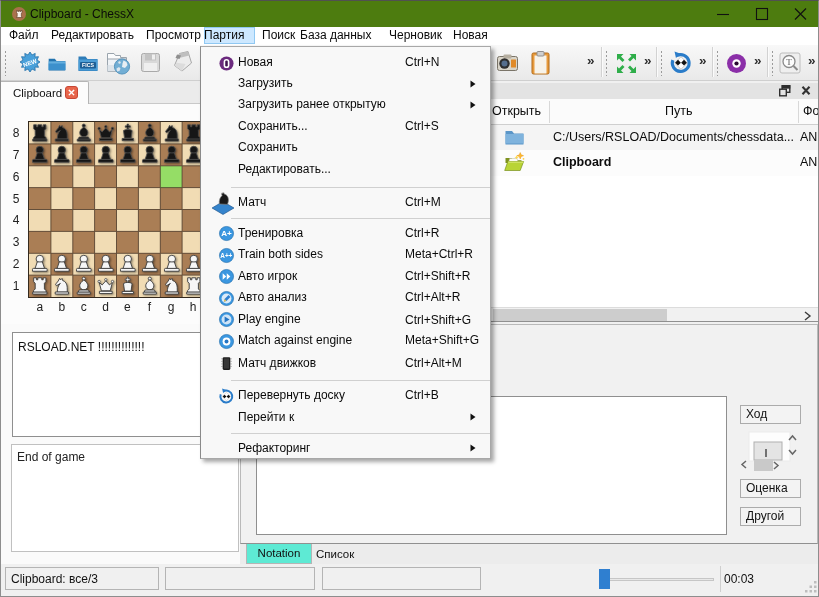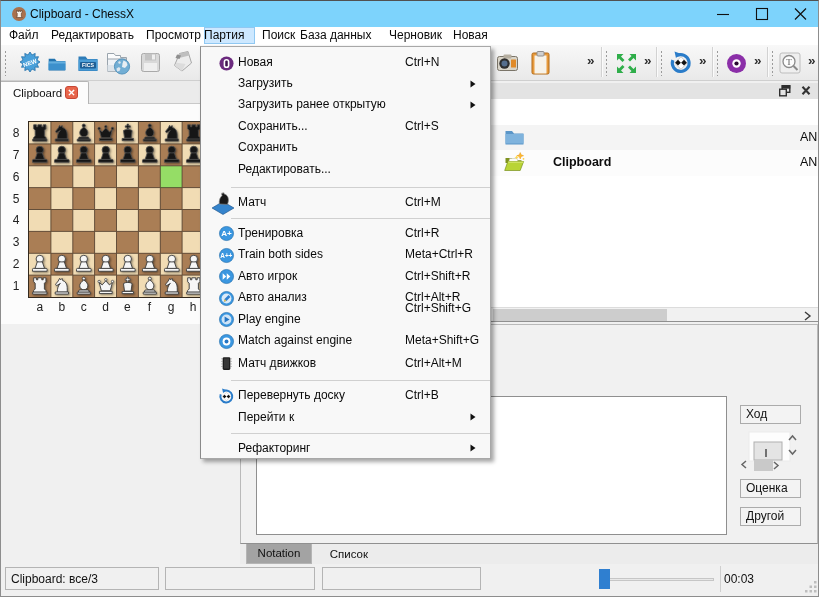--- a/index.html
+++ b/index.html
@@ -1,21 +1,21 @@
 <!DOCTYPE html>
 <html><head><meta charset="utf-8">
 <style>
 *{margin:0;padding:0;box-sizing:border-box}
 html,body{width:819px;height:597px;overflow:hidden}
 body{font-family:"Liberation Sans",sans-serif;font-size:12px;color:#111;background:#fff}
 .abs{position:absolute}
 #win{position:relative;width:819px;height:597px;background:#f0f0f0}
 #winborder{position:absolute;left:0;top:0;width:819px;height:597px;border:1px solid #8d8d8d;border-top:1px solid #515151;z-index:99;pointer-events:none}
 
-#titlebar{left:1px;top:1px;width:817px;height:26px;background:#7dd3fc}
+#titlebar{left:1px;top:1px;width:817px;height:26px;background:#4d7c0f}
 #title-text{left:29px;top:6px;font-size:12px;color:#0a0a0a}
 
 #menubar{left:1px;top:27px;width:817px;height:19px;background:#fff}
 .mb{position:absolute;top:0;height:17px;line-height:17px;font-size:12px;color:#0a0a0a;text-align:center}
 #mb-active{left:203px;top:0;width:51px;height:17px;background:#cde8ff;border:1px solid #90c8f2}
 
 #toolbar{left:1px;top:45px;width:817px;height:36px;background:linear-gradient(#f8f8f8,#e9e9e9);border-bottom:1px solid #cfcfcf}
 .handle{position:absolute;top:5px;width:3px;height:26px;background-image:radial-gradient(circle,#9a9a9a 34%,transparent 40%);background-size:3px 4px}
 .chev{position:absolute;top:8px;font-size:13.5px;font-weight:bold;color:#2e2e2e;letter-spacing:-1px}
 .vsep{position:absolute;top:2px;width:1px;height:30px;background:#d2d2d2;box-shadow:1px 0 0 #fbfbfb}
@@ -48,22 +48,22 @@
 .cellt{position:absolute;top:5px;font-size:12.5px;color:#0c0c0c;white-space:nowrap}
 #hscroll{position:absolute;left:0;top:208px;width:578px;height:15px;background:#f1f1f1;border-top:1px solid #dcdcdc}
 #hthumb{position:absolute;left:253px;top:1px;width:174px;height:13px;background:#cdcdcd}
 #dbbot{position:absolute;left:0;top:222px;width:578px;height:1px;background:#909090}
 
 #gamepanel{left:240px;top:324px;width:578px;height:220px;background:#f1f1f1;border:1px solid #b9b9b9;border-bottom:1px solid #909090}
 #gwhite{position:absolute;left:15px;top:71px;width:471px;height:139px;background:#fff;border:1px solid #8f8f8f}
 .gbtn{position:absolute;left:499px;width:61px;height:19px;background:#f3f3f3;border:1px solid #ababab;font-size:12px;text-align:left;padding-left:5px;line-height:17px;color:#111}
 
 #btabs{left:240px;top:544px;width:578px;height:20px;background:#ececec}
-#btab-active{position:absolute;left:6px;top:0;width:66px;height:20px;background:#a3a3a3;border:1px solid #b5b5b5;border-top:none;text-align:center;font-size:11.5px;line-height:18px}
-#btab2{position:absolute;left:76px;top:2px;width:52px;height:17px;text-align:right;font-size:11.5px;line-height:16px;color:#111}
+#btab-active{position:absolute;left:6px;top:0;width:66px;height:20px;background:#5eead4;border:1px solid #b5b5b5;border-top:none;text-align:center;font-size:11.5px;line-height:18px}
+#btab2{position:absolute;left:76px;top:2px;width:52px;height:17px;text-align:left;font-size:11.5px;line-height:16px;color:#111}
 
 #statusbar{left:1px;top:564px;width:817px;height:32px;background:#f0f0f0}
 .sbox{position:absolute;top:3px;height:23px;background:#f0f0f0;border:1px solid #b4b4b4}
 #scombo{position:absolute;left:483px;top:2px;width:109px;height:23px;background:#f6f6f6;border:1px solid #8a8a8a;font-size:11.5px;line-height:21px}
 #strack{position:absolute;left:598px;top:14px;width:115px;height:3px;background:#e8e8e8;border:1px solid #c6c6c6}
 #sthumb{position:absolute;left:598px;top:5px;width:11px;height:20px;background:#2f7fd0}
 #stime{position:absolute;left:723px;top:8px;font-size:12px}
 
 #menu{left:200px;top:46px;width:291px;height:413px;background:#f8f8f8;border:1px solid #a8a8a8;border-left:1px solid #8a8a8a;box-shadow:3px 3px 4px rgba(0,0,0,0.35)}
 .mi{position:absolute;left:37px;font-size:12px;color:#0a0a0a;white-space:nowrap}
@@ -324,38 +324,54 @@
         <div class="file" style="left:49.9px;top:196px">b</div>
         <div class="file" style="left:71.8px;top:196px">c</div>
         <div class="file" style="left:93.6px;top:196px">d</div>
         <div class="file" style="left:115.5px;top:196px">e</div>
         <div class="file" style="left:137.4px;top:196px">f</div>
         <div class="file" style="left:159.2px;top:196px">g</div>
         <div class="file" style="left:181.1px;top:196px">h</div>
       </div>
 </div>
 
+<div class="abs" id="leftdock">
+  <div id="box1">
+        <div>RSLOAD.NET !!!!!!!!!!!!!!</div>
+      </div>
+  <div id="box2">
+        <div>End of game</div>
+      </div>
+</div>
 
 <div class="abs" id="dockhdr">
   <svg class="abs" style="left:539px;top:1px" width="40" height="14" viewBox="0 0 40 14">
         <g stroke="#2e2e2e" fill="none">
           <rect x="3.2" y="1.7" width="7.6" height="6.6" stroke-width="1.4"></rect>
           <rect x="3.2" y="1.7" width="7.6" height="2.4" fill="#2e2e2e"></rect>
           <rect x="0.7" y="5.2" width="6.6" height="6.6" fill="#e3e3e3" stroke-width="1.4"></rect>
         </g>
         <path d="M23.5 2.8l7 7.4M30.5 2.8l-7 7.4" stroke="#333" stroke-width="2.1"></path>
       </svg>
 </div>
 
 <div class="abs" id="dbtable">
+  <div id="thead">
+    <span class="cellt" style="left:252px">Открыть</span>
+    <span class="cellt" style="left:425px">Путь</span>
+    <span class="cellt" style="left:563px">Фо</span>
+    <div class="thline" style="left:309px"></div>
+    <div class="thline" style="left:558px"></div>
+  </div>
   <div id="row1">
     <svg class="abs" style="left:264px;top:3px" width="21" height="19" viewBox="0 0 21 19">
           <path d="M1.5 3 h6.5 l2 2.5 h9.5 v11 h-18z" fill="#5b96c8"></path>
           <path d="M1.5 6h18v9.5h-18z" fill="#7fb3dd"></path>
         </svg>
+    <span class="cellt" style="left:313px">C:/Users/RSLOAD/Documents/chessdata...</span>
     <span class="cellt" style="left:560px">AN</span>
   </div>
   <div id="row2">
     <svg class="abs" style="left:263px;top:2px" width="23" height="21" viewBox="0 0 23 21">
           <path d="M2.5 6h6l1.8 2.2H18.5V11H2.5z" fill="#7e921e"></path>
           <path d="M5.5 10.5l1.2-4h7.5l.8 4z" fill="#fcfcf6" stroke="#b9b9a2" stroke-width="0.5"></path>
           <path d="M4.8 9.5h15.8l-3.4 9H1.7z" fill="#b9d435" stroke="#78901c" stroke-width="0.7"></path>
           <path d="M4.8 9.5h15.8l-.6 1.6H5.7z" fill="#cfe262"></path>
           <path d="M17.2 0.5l1 2.3 2.4.9-2.4.9-1 2.3-.9-2.3-2.4-.9 2.4-.9z" fill="#ffb92e" stroke="#e08a00" stroke-width="0.4"></path>
           <path d="M13.6 3.2l.6 1.5 1.6.6-1.6.6-.6 1.5-.6-1.5-1.6-.6 1.6-.6z" fill="#ffd84a"></path>
@@ -461,21 +477,21 @@
       </svg>
       <span class="mi" style="top:243.0px">Авто анализ</span>
       <span class="ms" style="top:243.0px">Ctrl+Alt+R</span>
       <svg class="abs" style="left:17px;top:242.5px;width:17px;height:17px" viewBox="0 0 20 20">
         <circle cx="10" cy="10" r="8.3" fill="#3b97e0" stroke="#1765a5" stroke-width="0.7"></circle>
         <circle cx="10" cy="10" r="5.8" fill="#dcebf8"></circle>
         <path d="M6.8 13.8l.9-3.1 4.7-4.7 2.2 2.2-4.7 4.7z" fill="#2f7fd0"></path>
         <path d="M6.8 13.8l.9-3.1 2.2 2.2z" fill="#f3c64e"></path>
       </svg>
       <span class="mi" style="top:264.5px">Play engine</span>
-      <span class="ms" style="top:254px">Ctrl+Shift+G</span>
+      <span class="ms" style="top:266px">Ctrl+Shift+G</span>
       <svg class="abs" style="left:17px;top:264.0px;width:17px;height:17px" viewBox="0 0 20 20">
         <circle cx="10" cy="10" r="8.3" fill="#3b97e0" stroke="#1765a5" stroke-width="0.7"></circle>
         <circle cx="10" cy="10" r="5.8" fill="#cfe4f6"></circle>
         <path d="M7.8 6.6l5.8 3.4-5.8 3.4z" fill="#2576c4"></path>
       </svg>
       <span class="mi" style="top:286.0px">Match against engine</span>
       <span class="ms" style="top:286.0px">Meta+Shift+G</span>
       <svg class="abs" style="left:17px;top:285.5px;width:17px;height:17px" viewBox="0 0 20 20">
         <circle cx="10" cy="10" r="8.3" fill="#3b97e0" stroke="#1765a5" stroke-width="0.7"></circle>
         <circle cx="10" cy="10" r="4.6" fill="#fff"></circle>

